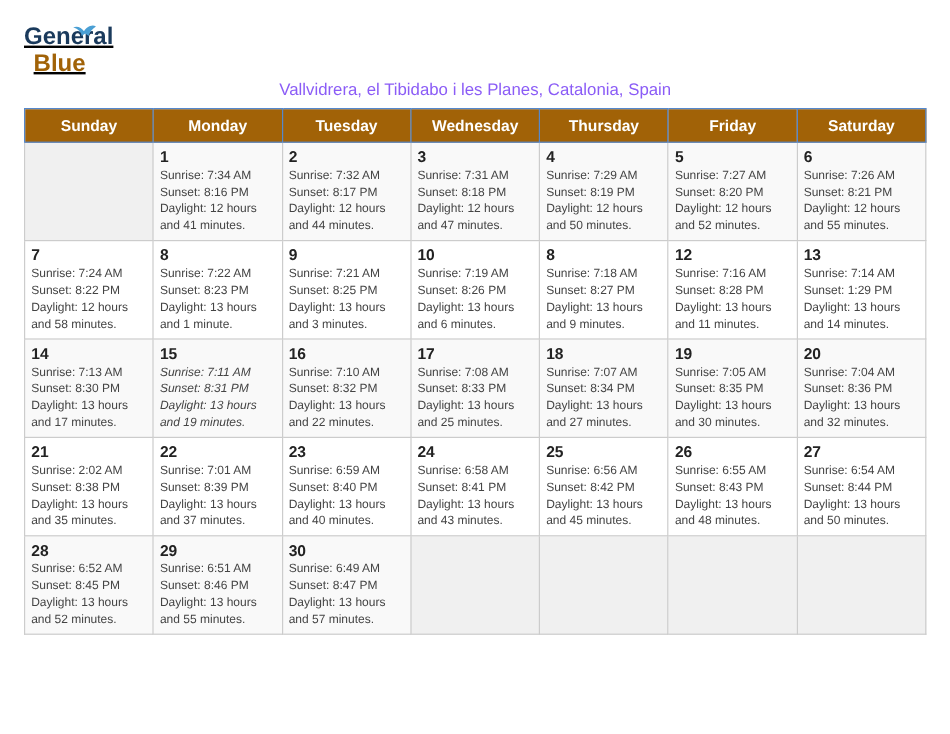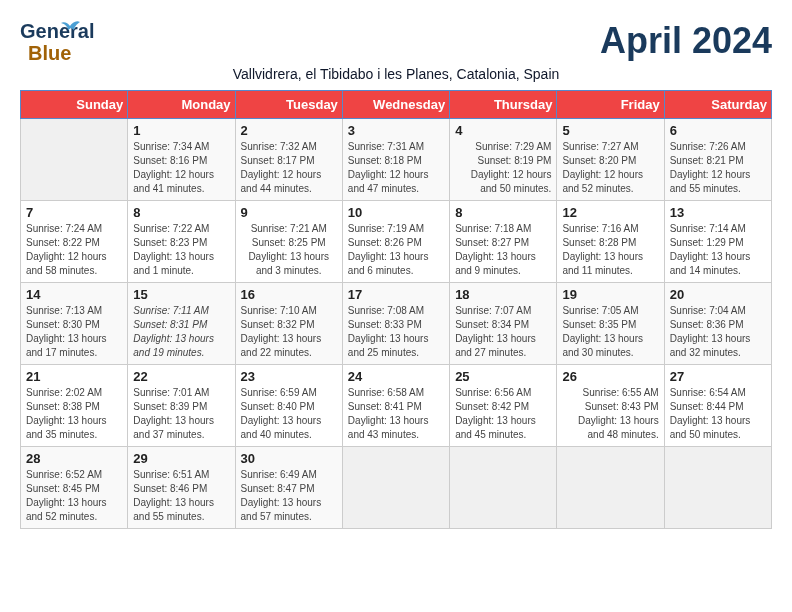--- a/index.html
+++ b/index.html
@@ -23,32 +23,32 @@
     }
     .month-title {
       font-size: 36px;
       color: #1a3a5c;
       font-weight: bold;
       text-align: right;
     }
     .location {
       text-align: center;
       font-size: 14px;
-      color: #0f172a;
+      color: #8b5cf6;
       margin-bottom: 8px;
     }
     table {
       width: 100%;
       border-collapse: collapse;
     }
     thead tr th {
-      background-color: #ef4444;
+      background-color: #a16207;
       color: white;
       padding: 6px 4px;
-      text-align: right;
+      text-align: center;
       font-size: 13px;
       border: 1px solid #5588cc;
     }
     tbody tr td {
       border: 1px solid #ccc;
       vertical-align: top;
       padding: 4px 5px;
       font-size: 10.5px;
       color: #333;
       width: 107px;
@@ -76,35 +76,34 @@
     .empty-cell {
       background: #f0f0f0 !important;
     }
   </style>
 </head>
 <body>
 
 <div class="header">
   <div class="logo">
     <div style="display:flex; align-items:center; gap:4px;">
-      <div style="position:relative; width:50px; height:42px;">
+      <div style="position:relative; width:50px; height:42px;text-decoration:underline;">
         <div style="font-size:20px; font-weight:bold; color:#1a3a5c; line-height:1.1;">
           <span>General</span>
         </div>
         <div style="font-size:20px; font-weight:bold; color:#a16207; line-height:1.1; margin-left:8px;">
           <span>Blue</span>
         </div>
 
         <svg style="position:absolute; top:0; right:-12px;" width="22" height="18" viewBox="0 0 22 18">
           <path d="M20 2 C16 0 12 3 10 6 C8 3 4 1 1 3 C5 4 8 7 8 10 L11 8 L14 10 C14 7 17 4 20 2Z" fill="#4a9fd4"></path>
         </svg>
       </div>
     </div>
   </div>
-  <div class="month-title">April 2024</div>
 </div>
 
 <div class="location">Vallvidrera, el Tibidabo i les Planes, Catalonia, Spain</div>
 
 <table>
   <thead>
     <tr>
     <th>Sunday</th>
         <th>Monday</th>
         <th>Tuesday</th>
@@ -133,21 +132,21 @@
         </td>
         <td>
           <span class="day-num">3</span>
           <div class="day-info" style="white-space: pre-line;">Sunrise: 7:31 AM
 Sunset: 8:18 PM
 Daylight: 12 hours
 and 47 minutes.</div>
         </td>
         <td>
           <span class="day-num">4</span>
-          <div class="day-info" style="white-space: pre-line; text-align: right;">Sunrise: 7:29 AM
+          <div class="day-info" style="white-space: pre-line;">Sunrise: 7:29 AM
 Sunset: 8:19 PM
 Daylight: 12 hours
 and 50 minutes.</div>
         </td>
         <td>
           <span class="day-num">5</span>
           <div class="day-info" style="white-space: pre-line;">Sunrise: 7:27 AM
 Sunset: 8:20 PM
 Daylight: 12 hours
 and 52 minutes.</div>
@@ -170,21 +169,21 @@
         </td>
         <td>
           <span class="day-num">8</span>
           <div class="day-info" style="white-space: pre-line;">Sunrise: 7:22 AM
 Sunset: 8:23 PM
 Daylight: 13 hours
 and 1 minute.</div>
         </td>
         <td>
           <span class="day-num">9</span>
-          <div class="day-info" style="white-space: pre-line; text-align: center;">Sunrise: 7:21 AM
+          <div class="day-info" style="white-space: pre-line;">Sunrise: 7:21 AM
 Sunset: 8:25 PM
 Daylight: 13 hours
 and 3 minutes.</div>
         </td>
         <td>
           <span class="day-num">10</span>
           <div class="day-info" style="white-space: pre-line;">Sunrise: 7:19 AM
 Sunset: 8:26 PM
 Daylight: 13 hours
 and 6 minutes.</div>
@@ -293,21 +292,21 @@
         </td>
         <td>
           <span class="day-num">25</span>
           <div class="day-info" style="white-space: pre-line;">Sunrise: 6:56 AM
 Sunset: 8:42 PM
 Daylight: 13 hours
 and 45 minutes.</div>
         </td>
         <td>
           <span class="day-num">26</span>
-          <div class="day-info" style="white-space: pre-line; text-align: right;">Sunrise: 6:55 AM
+          <div class="day-info" style="white-space: pre-line;">Sunrise: 6:55 AM
 Sunset: 8:43 PM
 Daylight: 13 hours
 and 48 minutes.</div>
         </td>
         <td>
           <span class="day-num">27</span>
           <div class="day-info" style="white-space: pre-line;">Sunrise: 6:54 AM
 Sunset: 8:44 PM
 Daylight: 13 hours
 and 50 minutes.</div>

